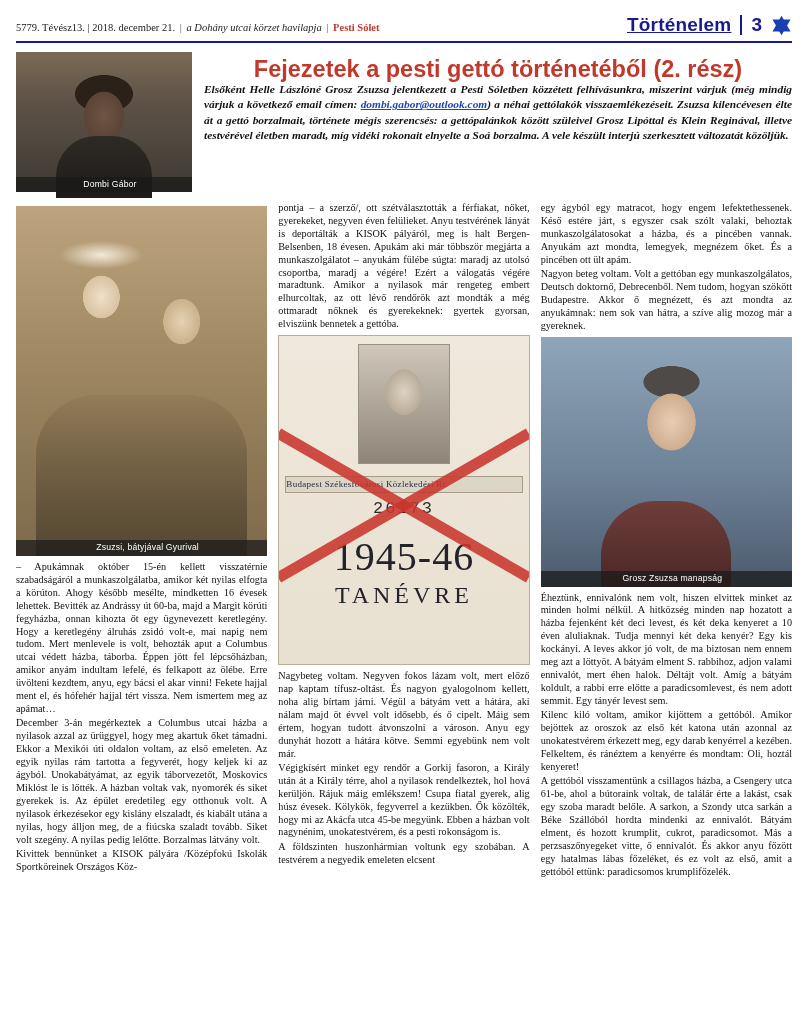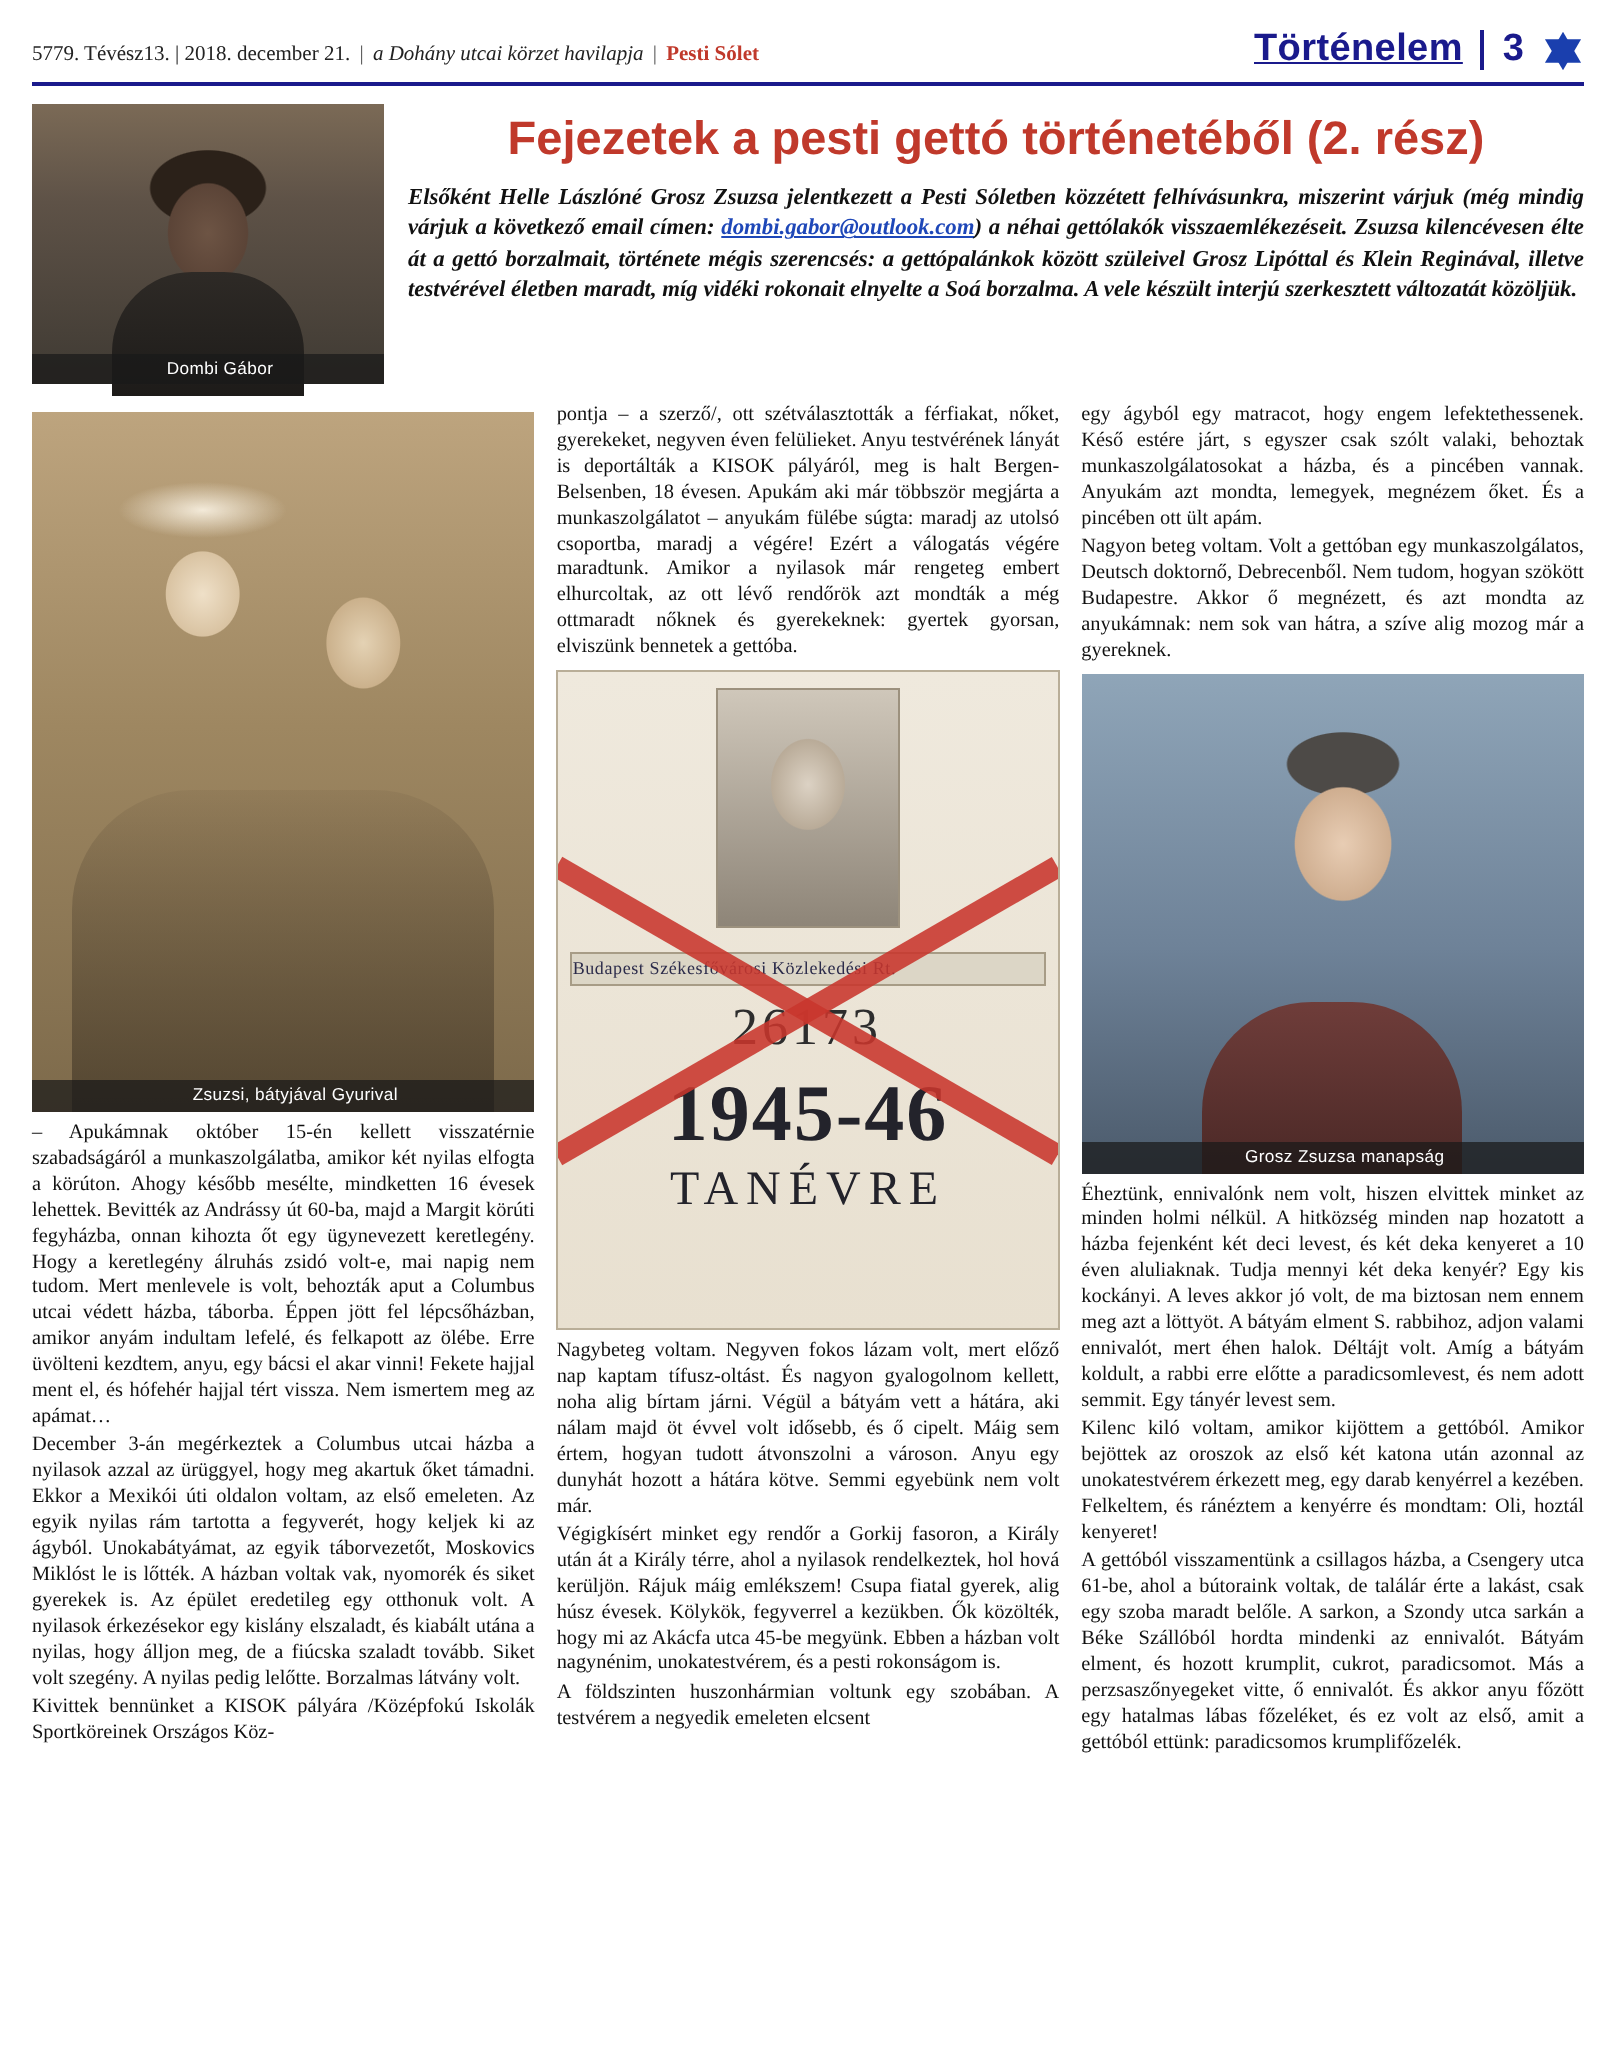--- a/index.html
+++ b/index.html
@@ -102,21 +102,20 @@
   .headline {
     font-family: "Liberation Sans", sans-serif;
     color: #c0392b;
     font-weight: bold;
     text-align: center;
     line-height: 1.12;
   }
   .headline .l1 { font-size: 23.5px; display:block; }
   .headline .l2 { font-size: 23.5px; display:block; margin-top: 2px;}
   .lead {
-    margin-top: 10px;
     font-style: italic;
     font-weight: bold;
     font-size: 11.4px;
     line-height: 1.33;
     text-align: justify;
     color: #111;
   }
   .lead a, .lead .mail {
     color: #1e47b8;
     text-decoration: underline;
@@ -205,30 +204,30 @@
     font-size: 9px;
     letter-spacing: .3px;
     color: #2b2b4a;
     background: #dcd6c6;
     border: 1px solid #a79c86;
     padding: 2px 0;
   }
   .card-num {
     position: absolute; left: 0; right: 1px; top: 162px;
     text-align: center;
-    font-family: Liberation Serif, serif;
-    font-size: 26px;
+    font-family: Liberation Mono, monospace;
+    font-size: 17px;
     letter-spacing: 2px;
     color: #2d2d2d;
   }
   .card-year {
     position: absolute; left: 0; right: 0; top: 196px;
     text-align: center;
     font-family: "Liberation Serif", serif;
-    font-weight: bold;
+    font-weight: normal;
     font-size: 40px;
     letter-spacing: 1px;
     color: #23232b;
   }
   .card-tanev {
     position: absolute; left: 0; right: 0; top: 244px;
     text-align: center;
     font-family: "Liberation Serif", serif;
     font-size: 24px;
     letter-spacing: 4px;

